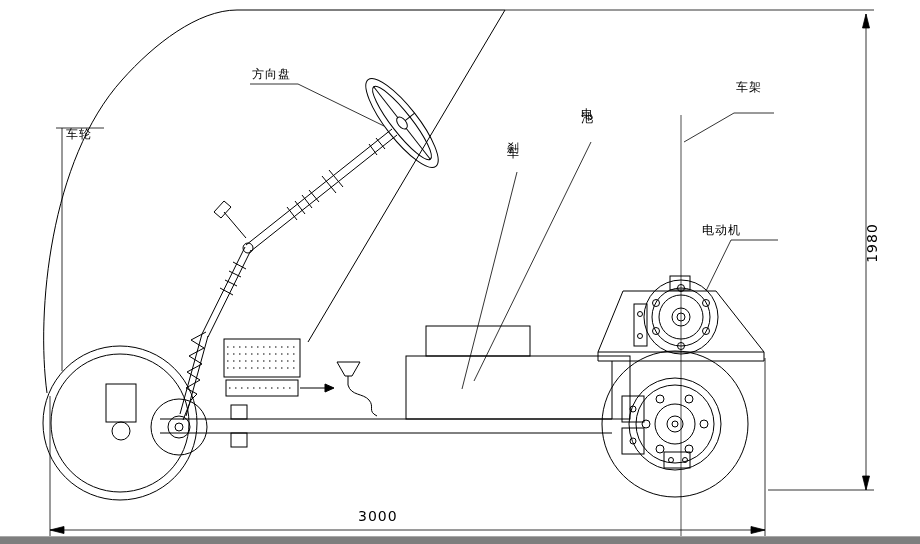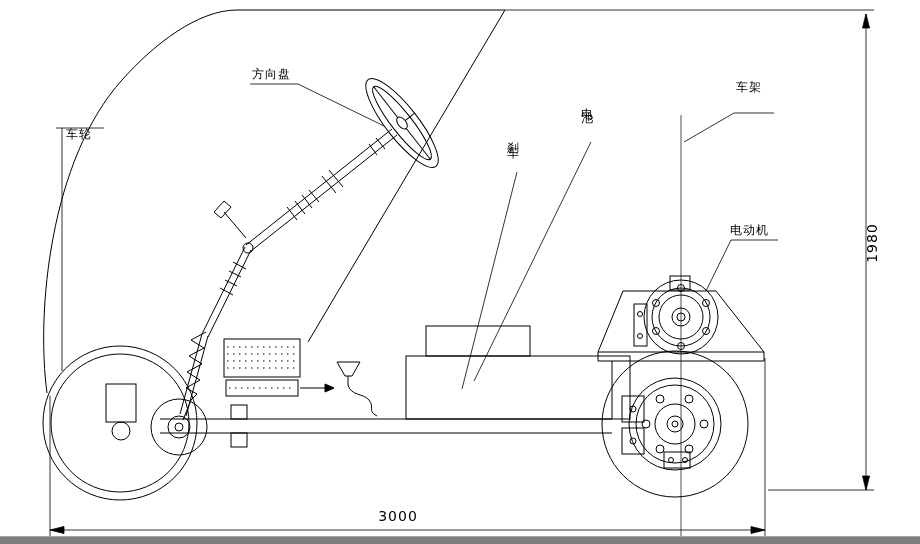--- a/index.html
+++ b/index.html
@@ -190,20 +190,20 @@
       </g>
 
     </g>
   </svg>
 
   <div class="lbl" style="left:66px;top:127px">车轮</div>
   <div class="lbl" style="left:252px;top:67px">方向盘</div>
   <div class="lbl vert" style="left:506px;top:132px">刹车</div>
   <div class="lbl vert" style="left:580px;top:98px">电池</div>
   <div class="lbl" style="left:736px;top:80px">车架</div>
-  <div class="lbl" style="left:730px;top:223px">电动机</div>
-
-  <div class="lbl dim" style="left:358px;top:509px;width:80px;text-align:center">3000</div>
+  <div class="lbl" style="left:702px;top:223px">电动机</div>
+
+  <div class="lbl dim" style="left:358px;top:509px;width:80px;">3000</div>
   <div class="lbl dim dim-rot" style="left:850px;top:236px;width:44px">1980</div>
 
   <div class="statusbar"></div>
 
 </div>
 
 </body></html>

